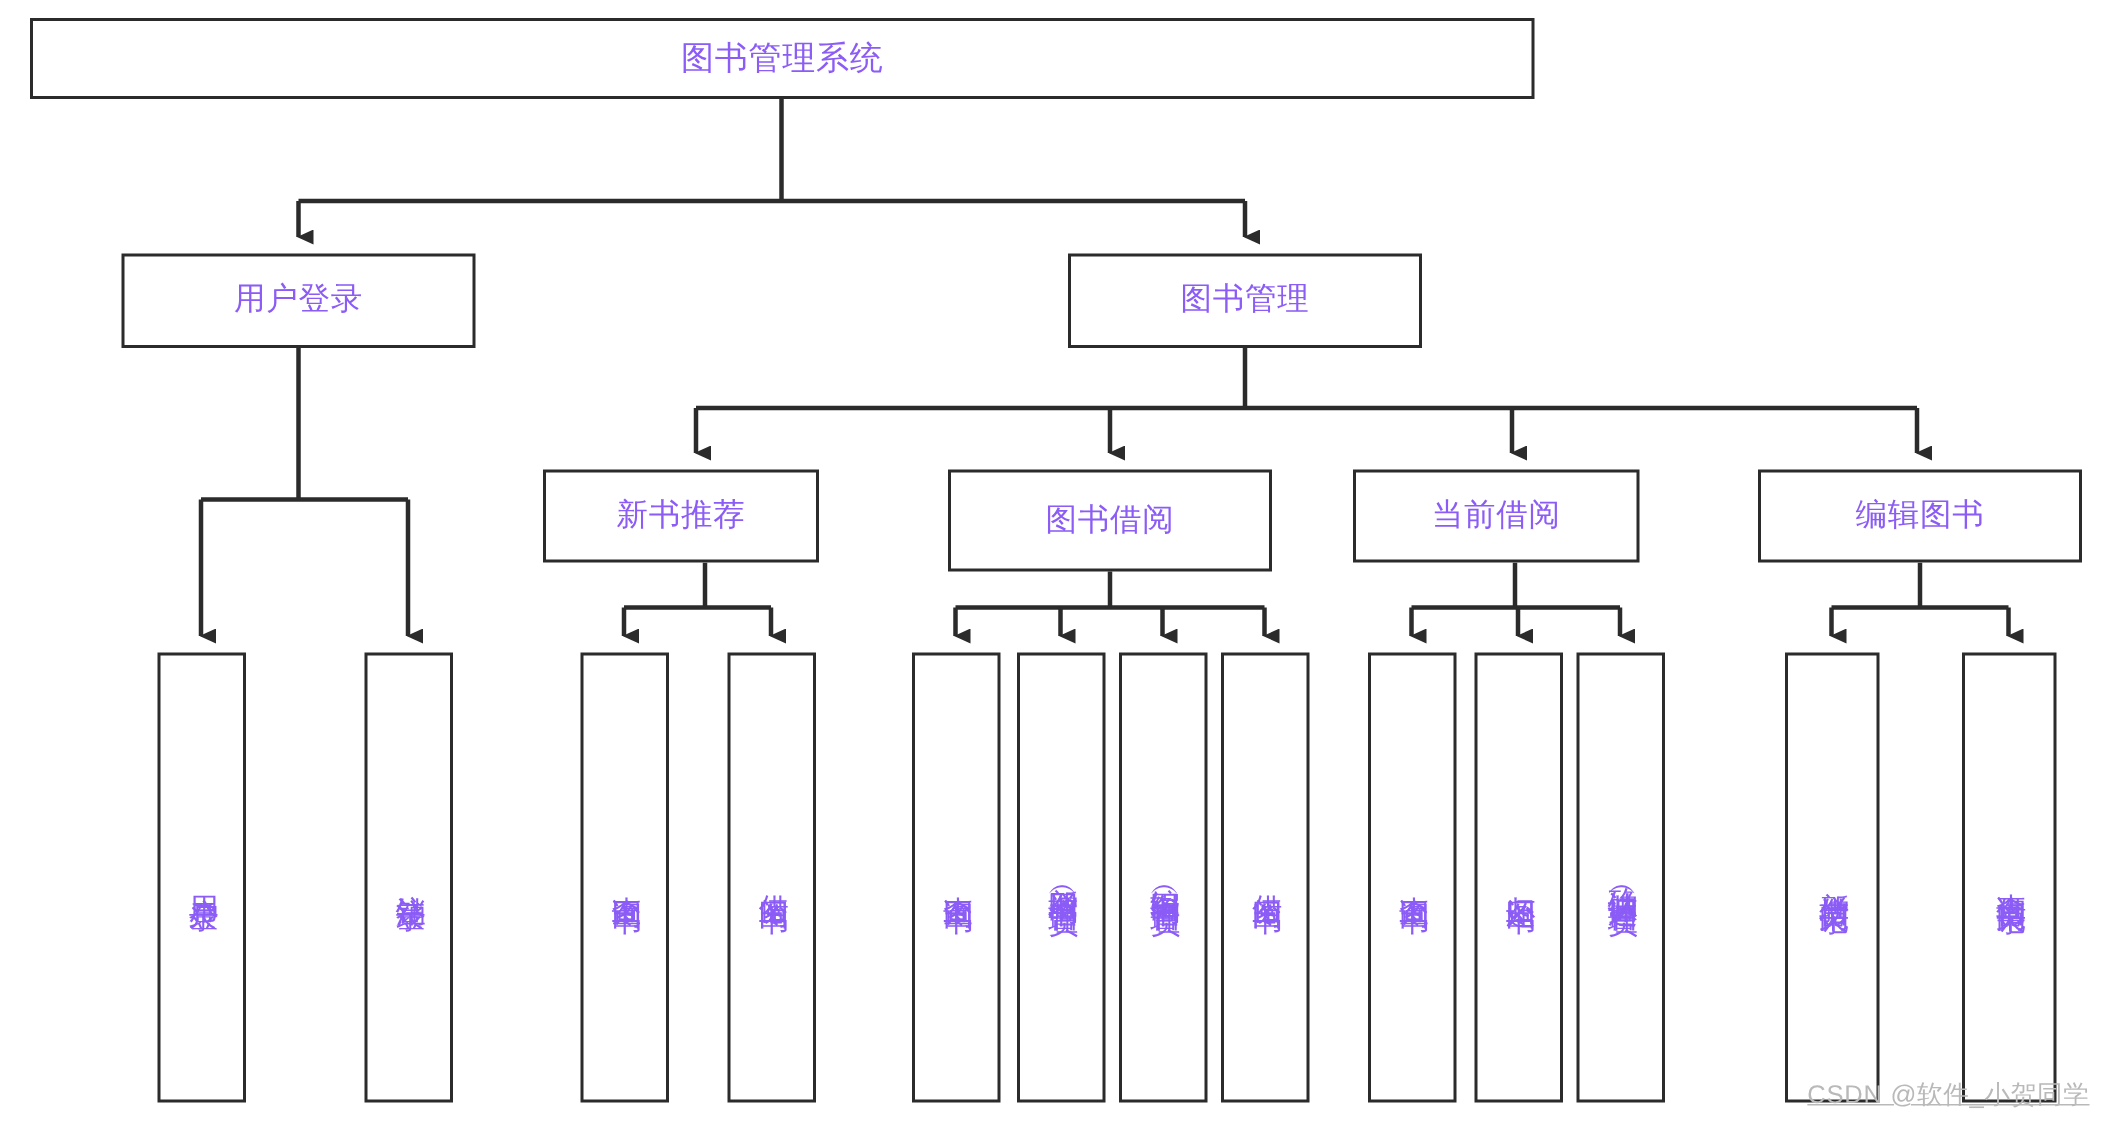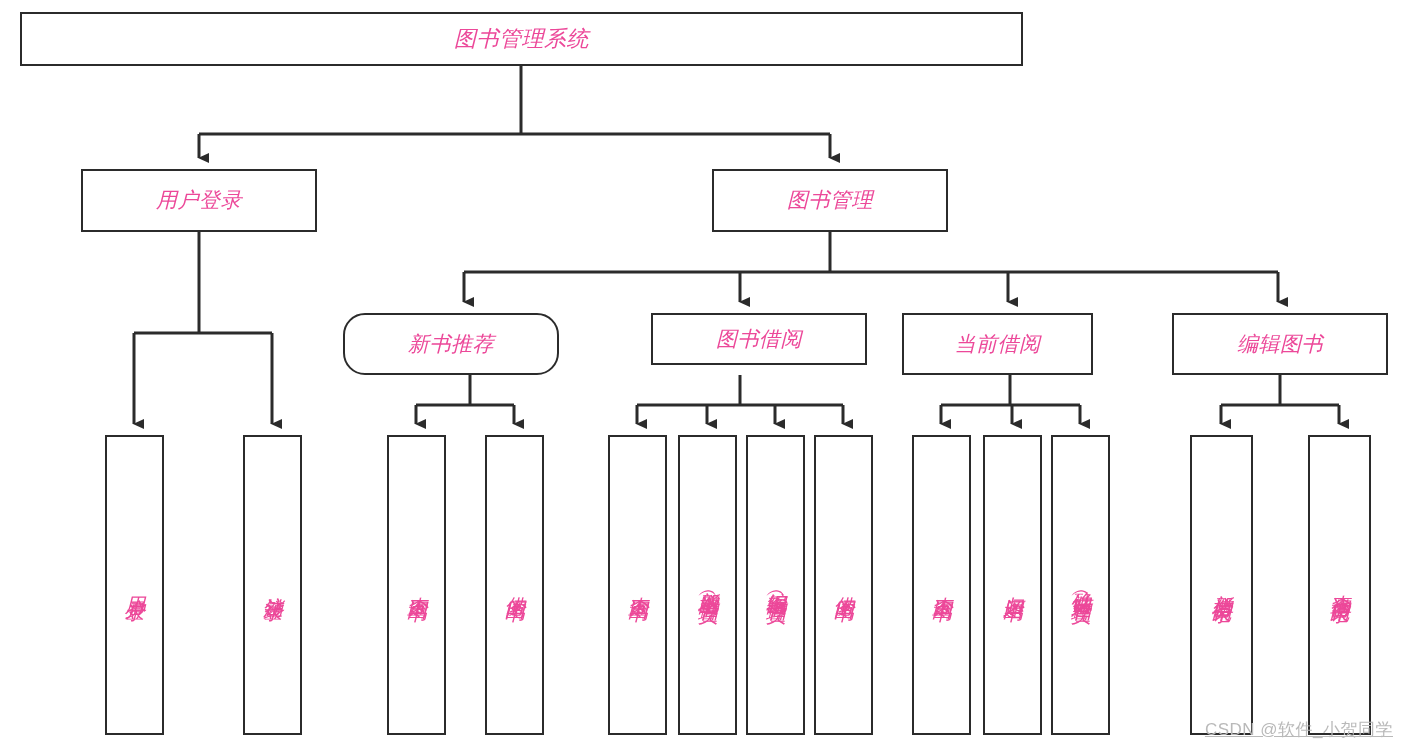--- a/index.html
+++ b/index.html
@@ -37,22 +37,21 @@
     display: flex;
     align-items: center;
     justify-content: center;
     color: #1a1a1a;
   }
   .node-label {
     font-size: 21px;
     line-height: 1.18;
     letter-spacing: 0.5px;
     white-space: nowrap;
-    color: #ec4899;
-    font-style: italic;
+    color: #8b5cf6;
   }
   .node-box.vertical .node-label {
     writing-mode: vertical-rl;
     text-orientation: upright;
     letter-spacing: 2px;
     font-size: 20px;
     white-space: normal;
     text-align: center;
   }
   .node-box.root .node-label { font-size: 22px; }
@@ -142,24 +141,24 @@
     <span class="node-label">图书管理系统</span>
   </div>
 
   <div class="node-box" style="left:81px; top:169px; width:236px; height:63px;">
     <span class="node-label">用户登录</span>
   </div>
   <div class="node-box" style="left:712px; top:169px; width:236px; height:63px;align-items:center;">
     <span class="node-label">图书管理</span>
   </div>
 
-  <div class="node-box" style="left:343px; top:313px; width:216px; height:62px;border-radius:22px;">
+  <div class="node-box" style="left:362px; top:313px; width:184px; height:62px;">
     <span class="node-label">新书推荐</span>
   </div>
-  <div class="node-box" style="left:632px; top:313px; width:216px; height:52px;margin-left:19px;">
+  <div class="node-box" style="left:632px; top:313px; width:216px; height:68px;">
     <span class="node-label">图书借阅</span>
   </div>
   <div class="node-box" style="left:902px; top:313px; width:191px; height:62px;">
     <span class="node-label">当前借阅</span>
   </div>
   <div class="node-box" style="left:1172px; top:313px; width:216px; height:62px;">
     <span class="node-label">编辑图书</span>
   </div>
 
   <div class="node-box vertical" style="left:105px; top:435px; width:59px; height:300px;">

